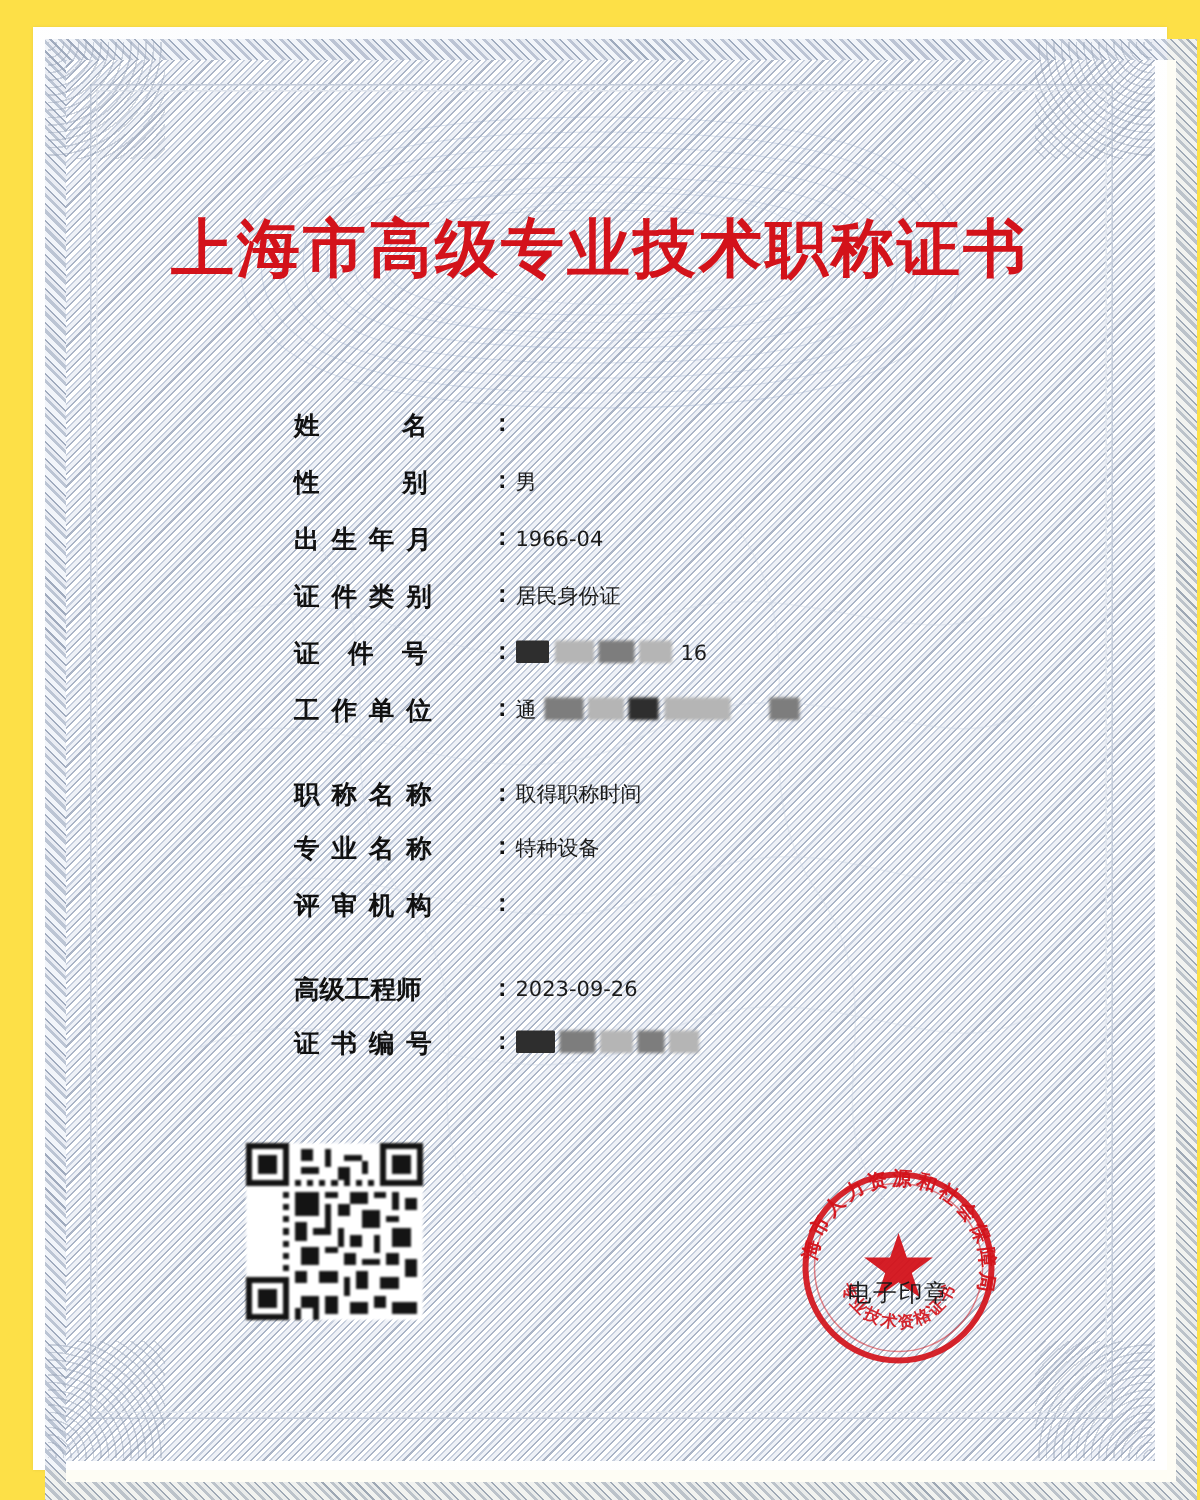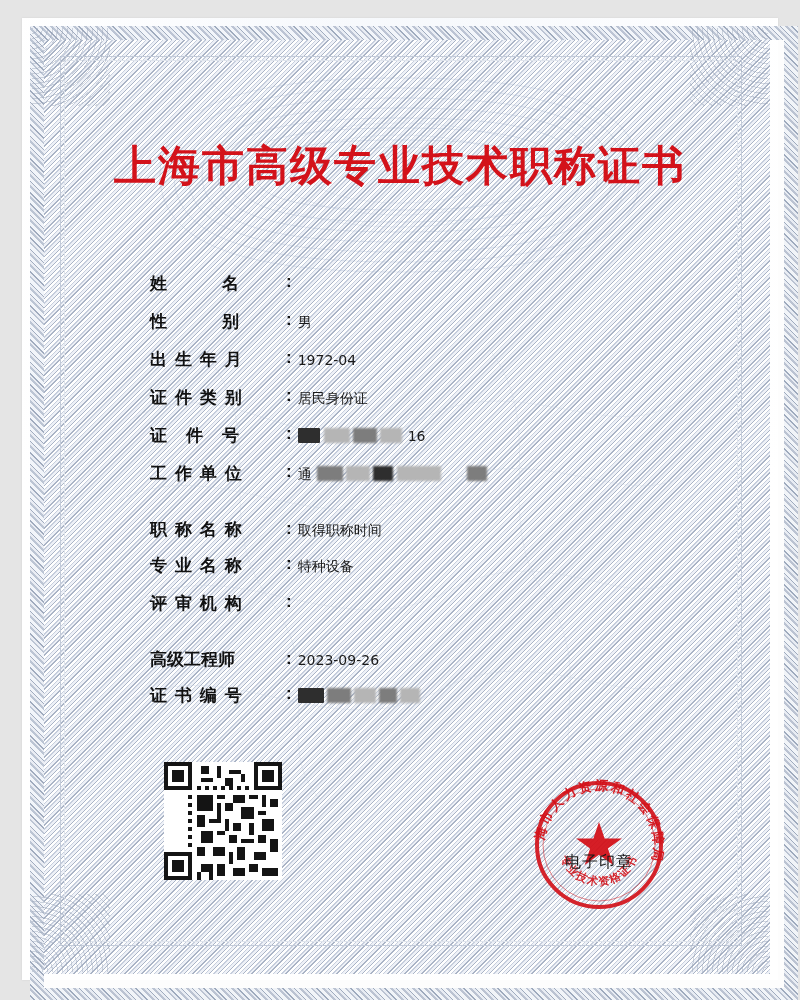--- a/index.html
+++ b/index.html
@@ -12,21 +12,21 @@
     height: 1000px;
     font-family: "Liberation Sans", sans-serif;
     overflow: hidden;
   }
 
   
   .page {
     position: relative;
     width: 800px;
     height: 1000px;
-    background: #e5e5e5;
+    background: #fde047;
     overflow: hidden;
   }
 
   .paper {
     position: absolute;
     left: 22px;
     top: 18px;
     width: 756px;
     height: 962px;
     background:
@@ -158,20 +158,21 @@
     font-weight: bold;
     font-size: 17px;
     color: #111111;
     display: flex;
     justify-content: space-between;
     letter-spacing: 0;
   }
   .label.tight {
     display: block;
     letter-spacing: 1px;
+    padding-left: 46px;
   }
   .colon {
     font-weight: bold;
     font-size: 17px;
     color: #111;
     margin: 0 6px 0 0;
     flex: 0 0 auto;
   }
   .value {
     font-family: "DejaVu Sans", sans-serif;
@@ -296,21 +297,21 @@
 
     <div class="row">
       <div class="label tight">性　　　别</div>
       <div class="colon">:</div>
       <div class="value">男</div>
     </div>
 
     <div class="row">
       <div class="label tight">出 生 年 月</div>
       <div class="colon">:</div>
-      <div class="value">1972-04</div>
+      <div class="value">1966-04</div>
     </div>
 
     <div class="row">
       <div class="label tight">证 件 类 别</div>
       <div class="colon">:</div>
       <div class="value">居民身份证</div>
     </div>
 
     <div class="row">
       <div class="label tight">证　件　号</div>

